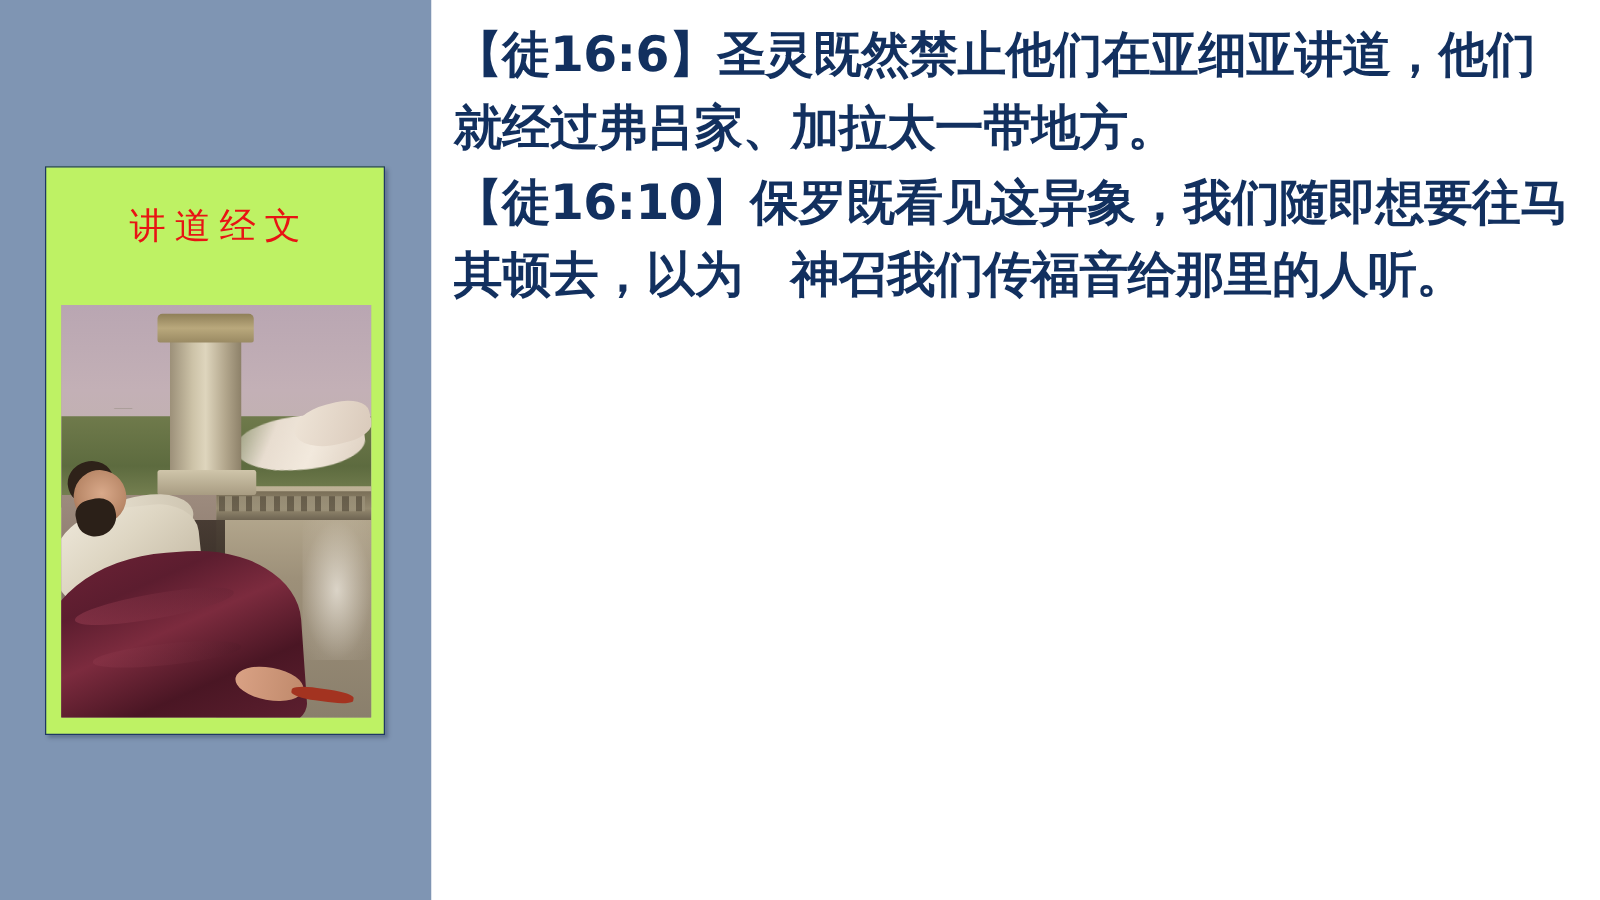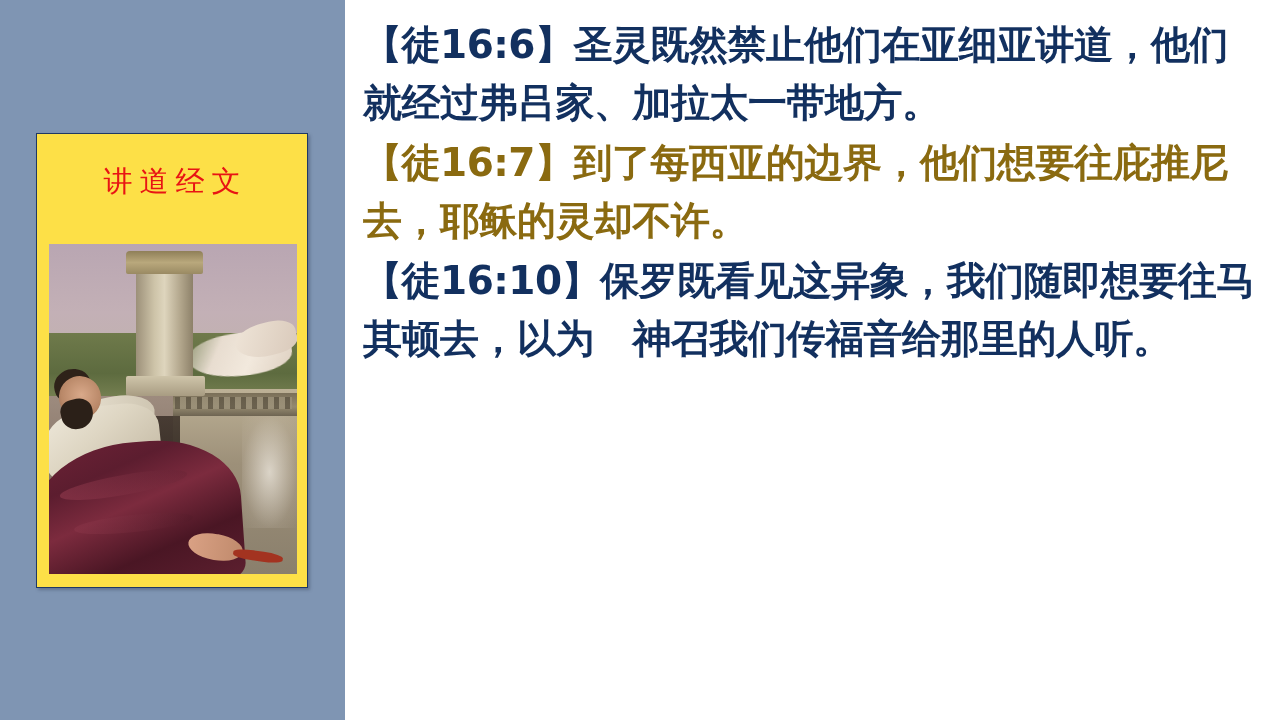--- a/index.html
+++ b/index.html
@@ -29,21 +29,21 @@
     background: #7f95b3;
   }
 
   
   .scripture-card {
     position: absolute;
     left: 36px;
     top: 133px;
     width: 272px;
     height: 455px;
-    background: #fde047;
+    background: #bef264;
     border: 1px solid #1f3864;
     box-sizing: border-box;
     box-shadow: 2px 2px 3px rgba(40, 55, 80, 0.35);
     padding-left: 40px;
   }
   .card-title {
     position: absolute;
     left: 0;
     top: 32px;
     width: 100%;
@@ -261,17 +261,16 @@
       <div class="pt-robe"></div>
       <div class="pt-robe-fold-a"></div>
       <div class="pt-robe-fold-b"></div>
       <div class="pt-hand"></div>
       <div class="pt-red-accent"></div>
     </div>
   </div>
 
   <div class="scripture-text">
     <p class="verse verse-navy">【徒16:6】圣灵既然禁止他们在亚细亚讲道，他们就经过弗吕家、加拉太一带地方。</p>
-    <p class="verse verse-gold">【徒16:7】到了每西亚的边界，他们想要往庇推尼去，耶稣的灵却不许。</p>
     <p class="verse verse-navy">【徒16:10】保罗既看见这异象，我们随即想要往马其顿去，以为　神召我们传福音给那里的人听。</p>
   </div>
 
 </div>
 
 </body></html>

